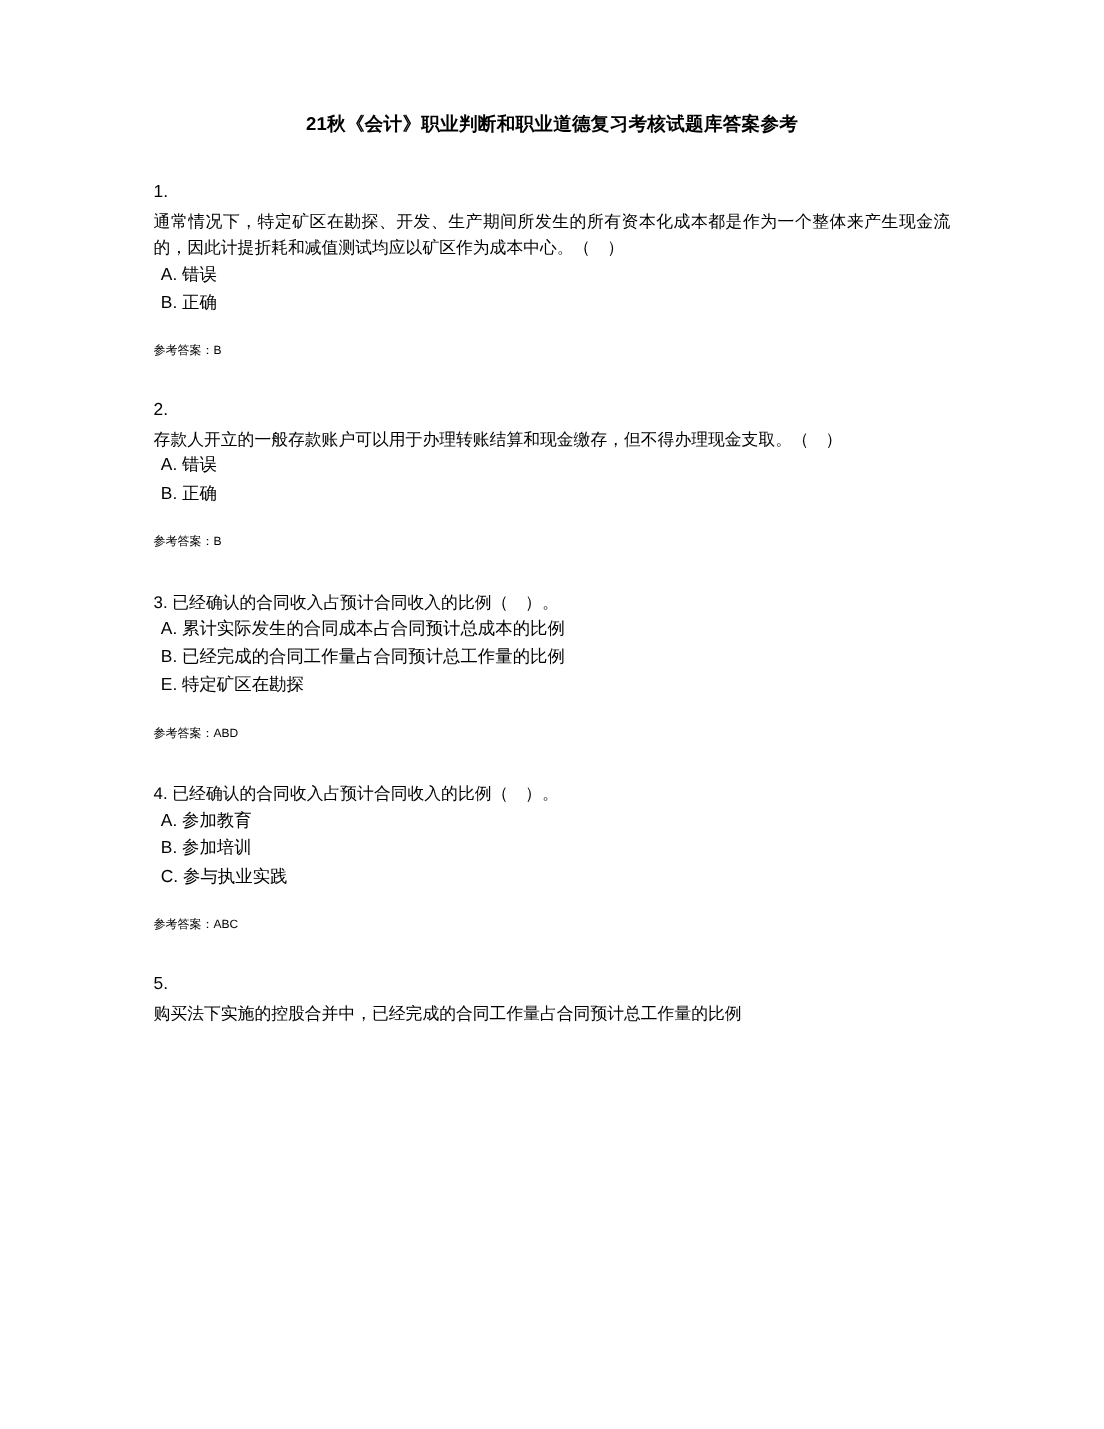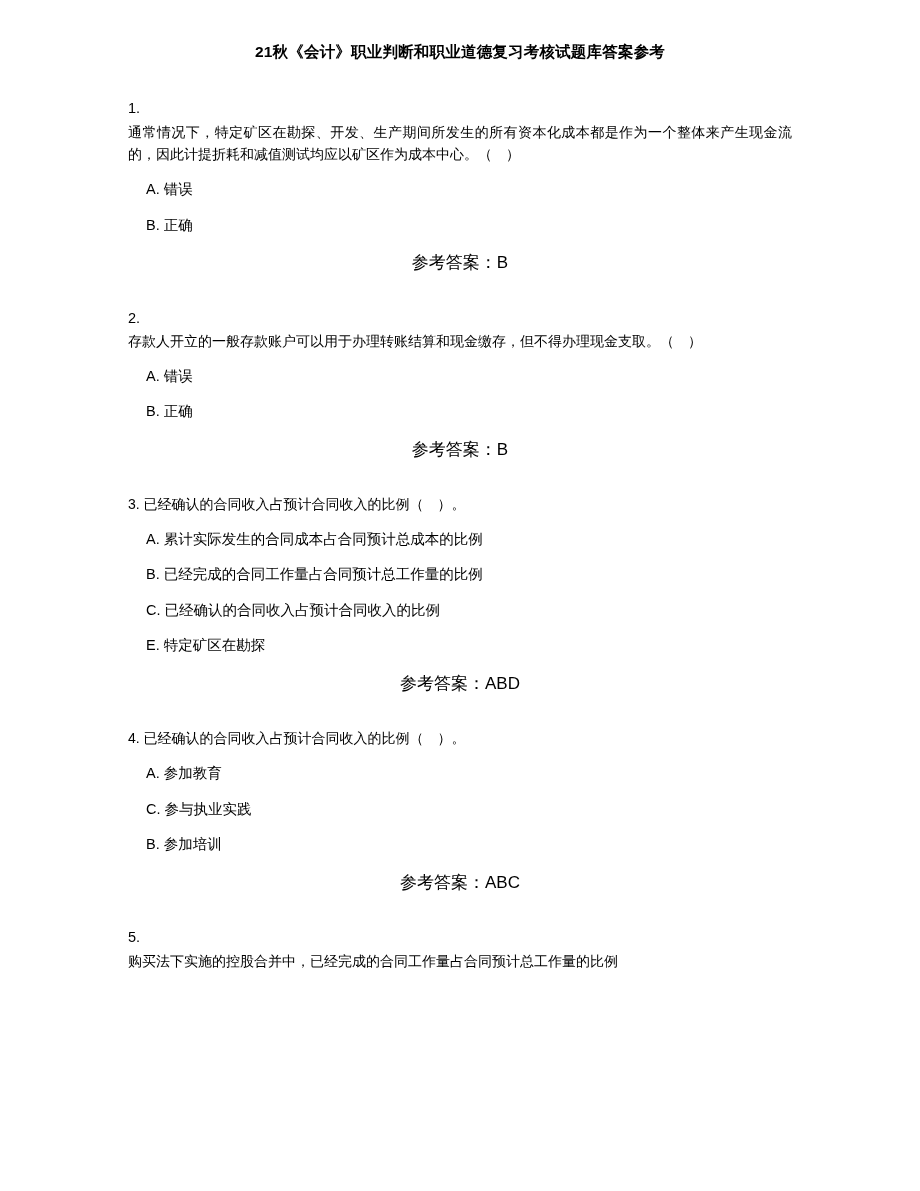--- a/index.html
+++ b/index.html
@@ -12,21 +12,21 @@
     height: 1191px;
     font-family: "Liberation Sans", sans-serif;
     color: #000000;
     position: relative;
     overflow: hidden;
   }
   .page {
     width: 920px;
     height: 1060px;
     box-sizing: border-box;
-    padding: 40px 128px 0 128px;
+    padding: 92px 128px 0 128px;
     position: relative;
   }
   .doc-title {
     font-size: 15.5px;
     font-weight: bold;
     text-align: center;
     letter-spacing: 0.2px;
     margin: 0 0 34px 0;
     line-height: 1.5;
   }
@@ -40,28 +40,27 @@
   }
   .q-stem {
     font-size: 14px;
     line-height: 1.62;
     margin: 0;
     text-align: justify;
   }
   .q-option {
     font-size: 14.5px;
     line-height: 1.62;
-    margin: 12px;
+    margin: 0;
     padding-left: 6px;
   }
   .q-answer {
-    font-size: 17px;
+    font-size: 10px;
     line-height: 1.62;
-    margin-top: 9px;
-    text-align: center;
+    margin-top: 20px;
   }
 </style>
 </head>
 <body>
 
 <div class="page">
 
   <div class="doc-title">21秋《会计》职业判断和职业道德复习考核试题库答案参考</div>
 
   <div class="question-block">
@@ -77,30 +76,29 @@
     <div class="q-stem">存款人开立的一般存款账户可以用于办理转账结算和现金缴存，但不得办理现金支取。（　）</div>
     <div class="q-option">A. 错误</div>
     <div class="q-option">B. 正确</div>
     <div class="q-answer"><span>参考答案：</span><span>B</span></div>
   </div>
 
   <div class="question-block">
     <div class="q-stem"><span>3.</span>&nbsp;<span>已经确认的合同收入占预计合同收入的比例（　）。</span></div>
     <div class="q-option">A. 累计实际发生的合同成本占合同预计总成本的比例</div>
     <div class="q-option">B. 已经完成的合同工作量占合同预计总工作量的比例</div>
-    <div class="q-option">C. 已经确认的合同收入占预计合同收入的比例</div>
     <div class="q-option">E. 特定矿区在勘探</div>
     <div class="q-answer"><span>参考答案：</span><span>ABD</span></div>
   </div>
 
   <div class="question-block">
     <div class="q-stem"><span>4.</span>&nbsp;<span>已经确认的合同收入占预计合同收入的比例（　）。</span></div>
     <div class="q-option">A. 参加教育</div>
+    <div class="q-option">B. 参加培训</div>
     <div class="q-option">C. 参与执业实践</div>
-    <div class="q-option">B. 参加培训</div>
     <div class="q-answer"><span>参考答案：</span><span>ABC</span></div>
   </div>
 
   <div class="question-block">
     <div class="q-number-line">5.</div>
     <div class="q-stem">购买法下实施的控股合并中，已经完成的合同工作量占合同预计总工作量的比例</div>
   </div>
 
 </div>
 

